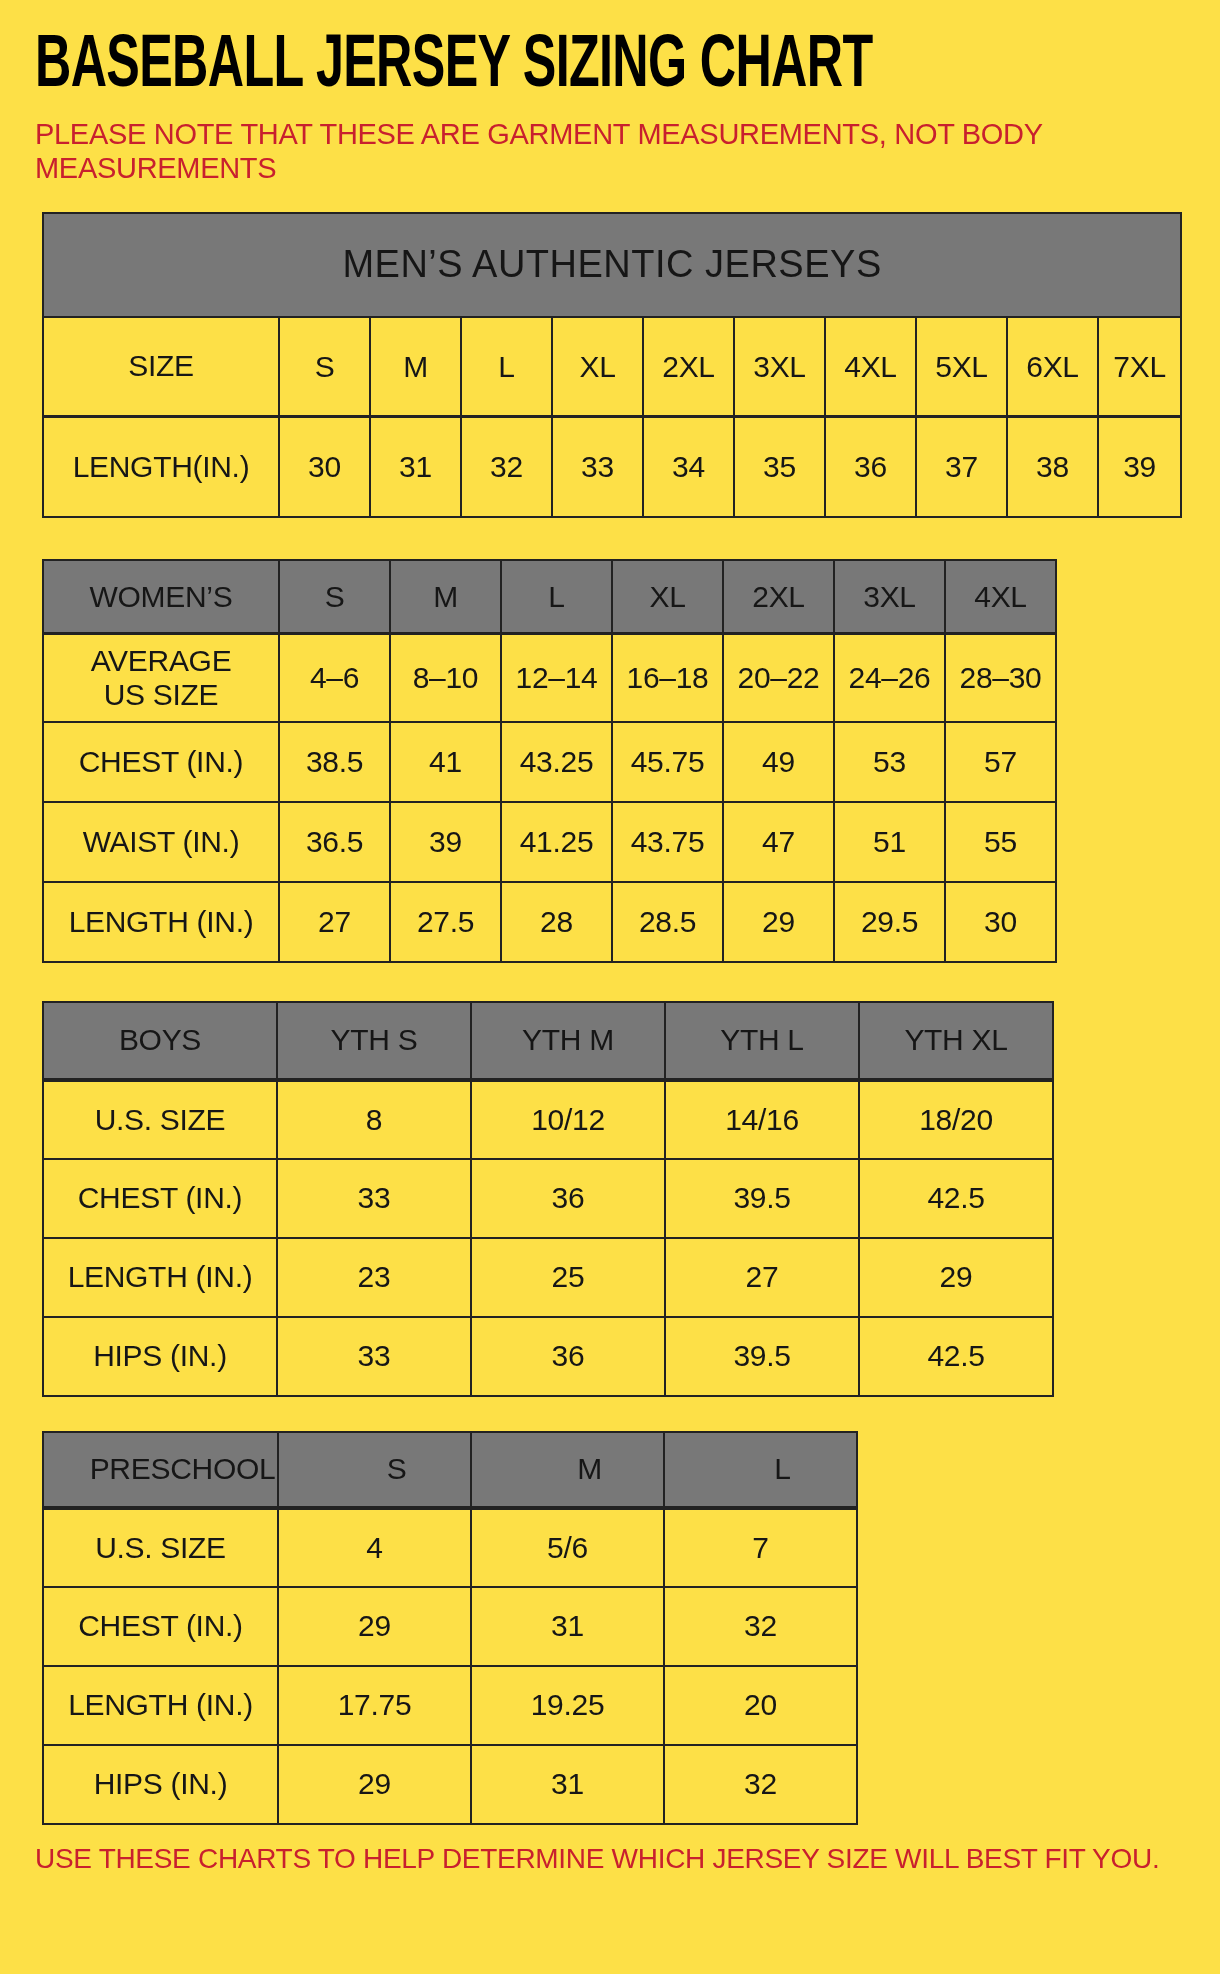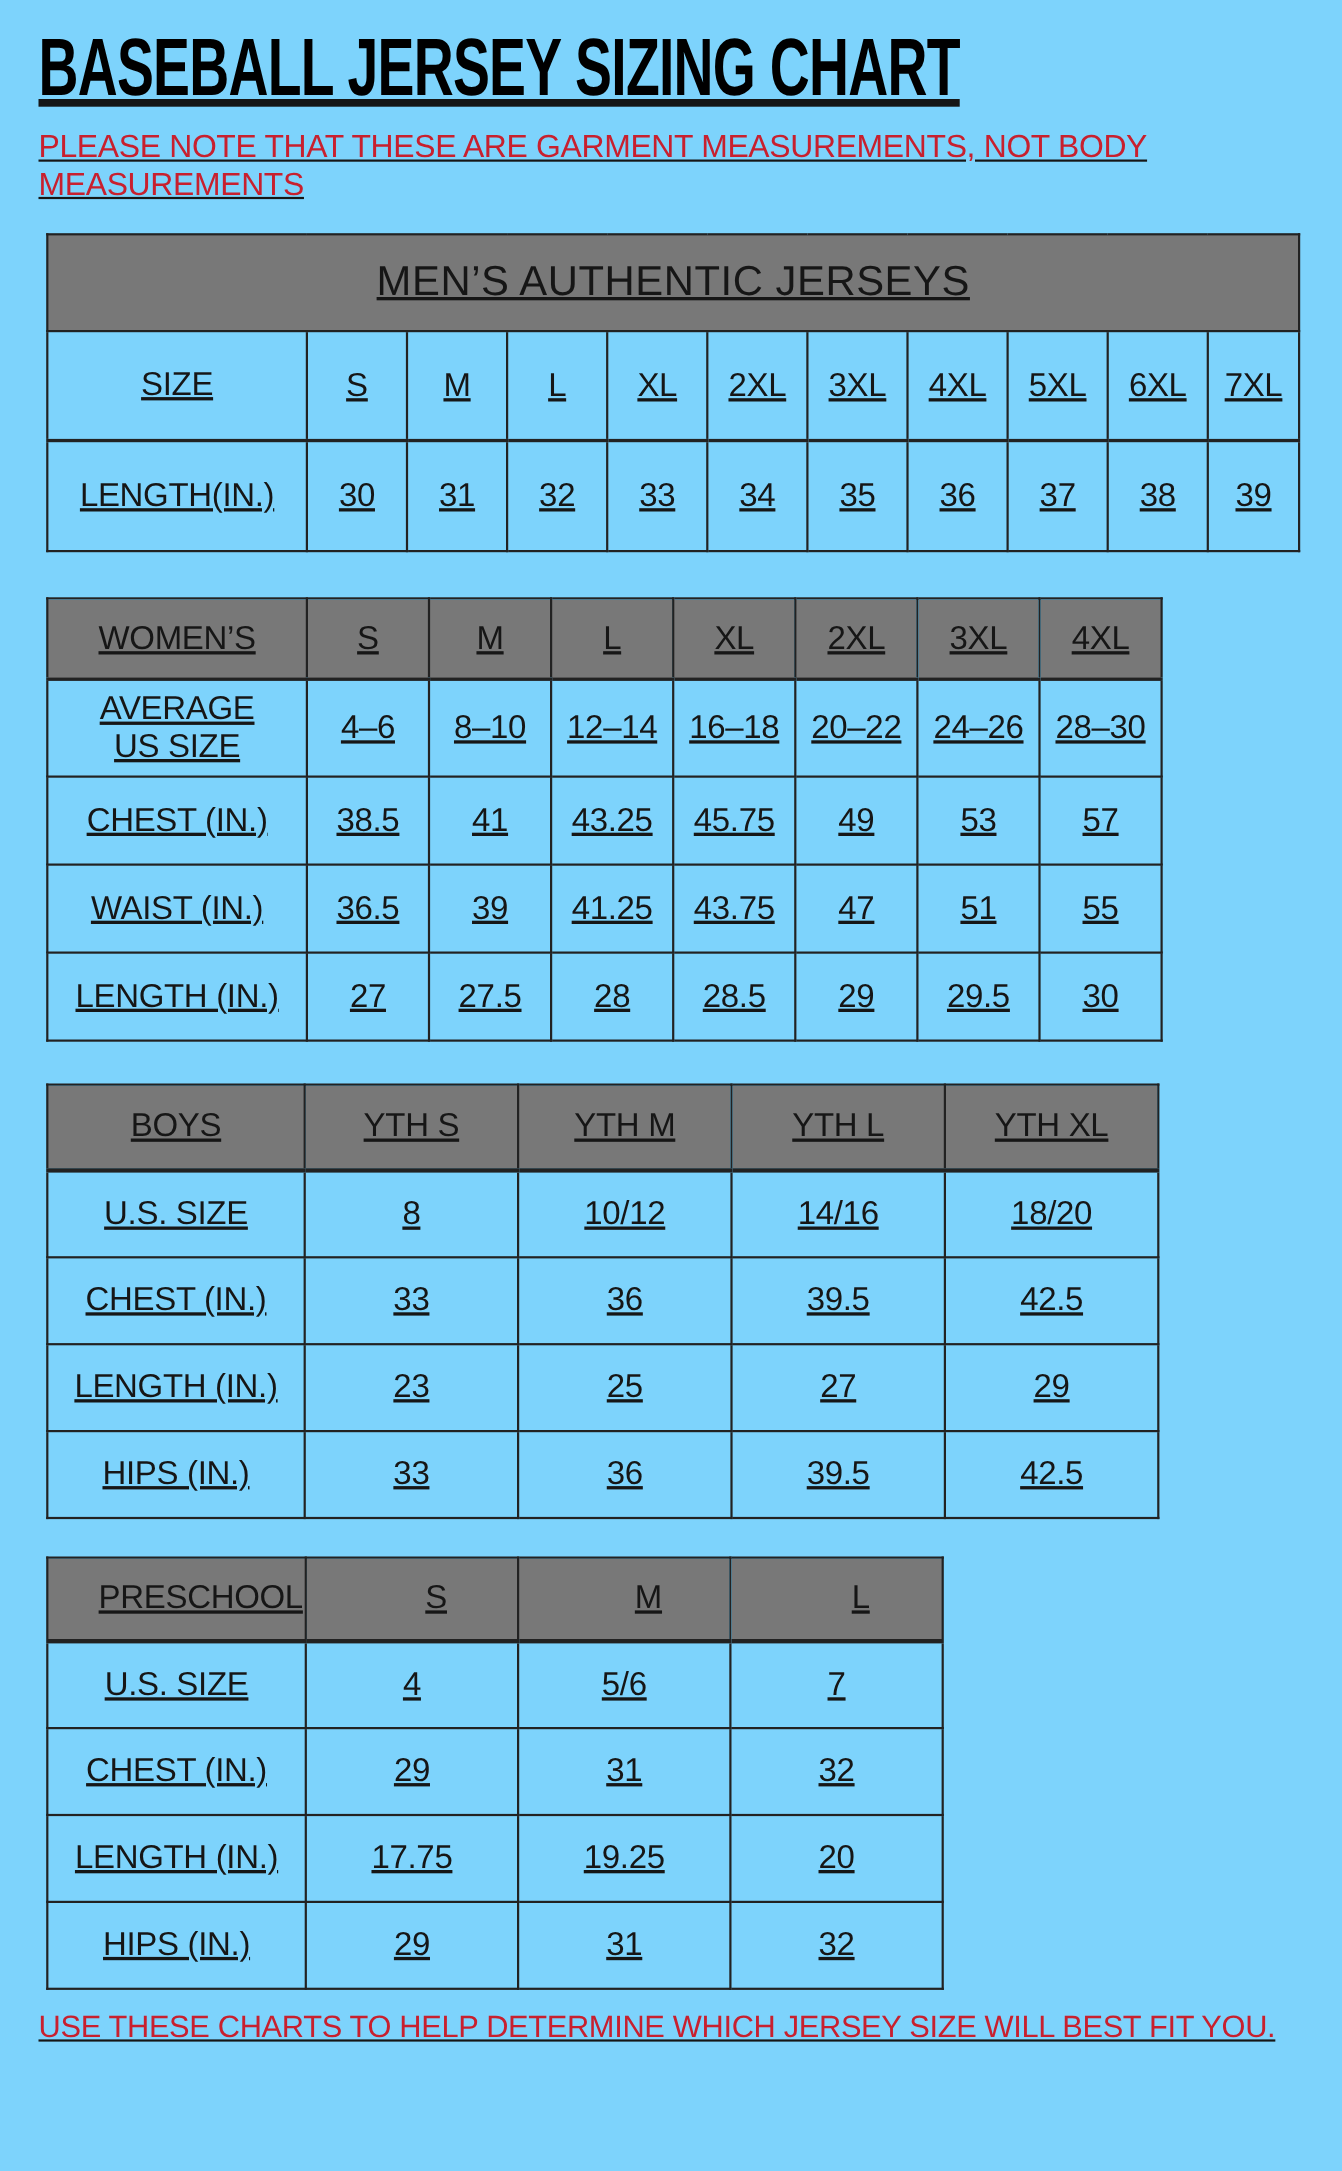--- a/index.html
+++ b/index.html
@@ -5,27 +5,26 @@
   :root{
     --red:#c8202e;
     --gray:#787878;
     --grid:#222222;
     --ink:#161616;
   }
   html,body{margin:0;padding:0;background:#ffffff;}
   .page{
     position:relative;
     width:1220px;height:1974px;
-    background:#7dd3fc;
+    background:#fde047;
     font-family:"Liberation Sans", sans-serif;
     color:var(--ink);
     overflow:hidden;
     box-sizing:border-box;
     padding-top:24px;
-    text-decoration:underline;
   }
   .title{
     margin:0 0 0 35px;
     font-size:74px;
     font-weight:900;
     line-height:1.0;
     letter-spacing:-1px;
     color:#000;
     white-space:nowrap;
     transform:scaleX(0.68);
@@ -64,21 +63,21 @@
     letter-spacing:0.5px;
   }
   td.label{white-space:pre-line;line-height:1.15;}
 
   
   .t-mens{width:1138px;margin-top:26px;}
   .t-mens .c-label{width:236px;}
   .t-mens .c-m{width:91px;}
   .t-mens .c-m-last{width:83px;}
   .t-mens tr{height:100px;}
-  .t-mens tr.ghead-row{height:88px;padding-left:22px;}
+  .t-mens tr.ghead-row{height:104px;padding-left:22px;}
   .t-mens tr:nth-child(2) td{border-bottom-width:3px;}
 
   
   .t-womens{width:1013px;margin-top:41px;padding-left:19px;}
   .t-womens .c-label{width:236px;}
   .t-womens .c-w{width:111px;}
   .t-womens tr{height:80px;}
   .t-womens tr.ghead-row{height:74px;}
   .t-womens tr:nth-child(2){height:88px;}
   .t-womens tr.ghead-row td{border-bottom-width:3px;}

